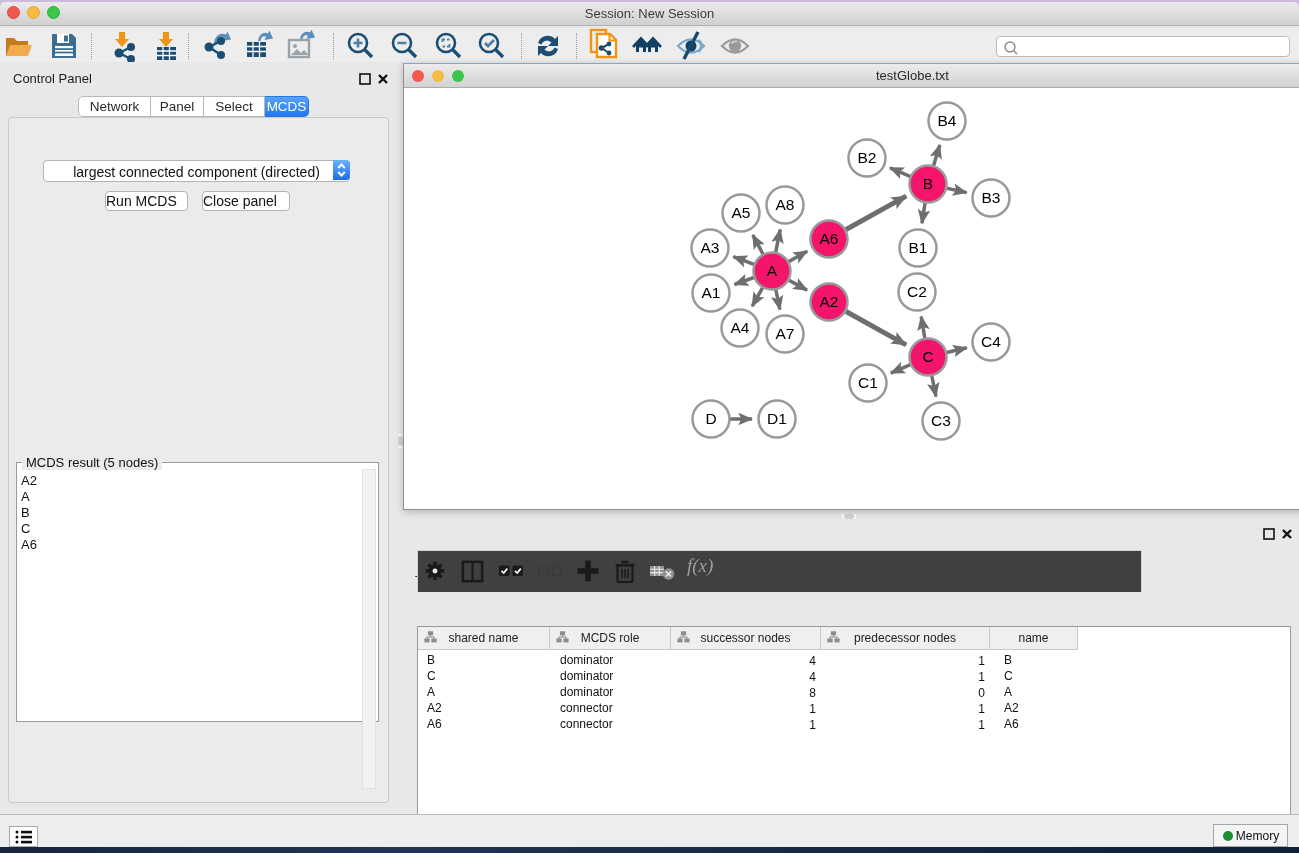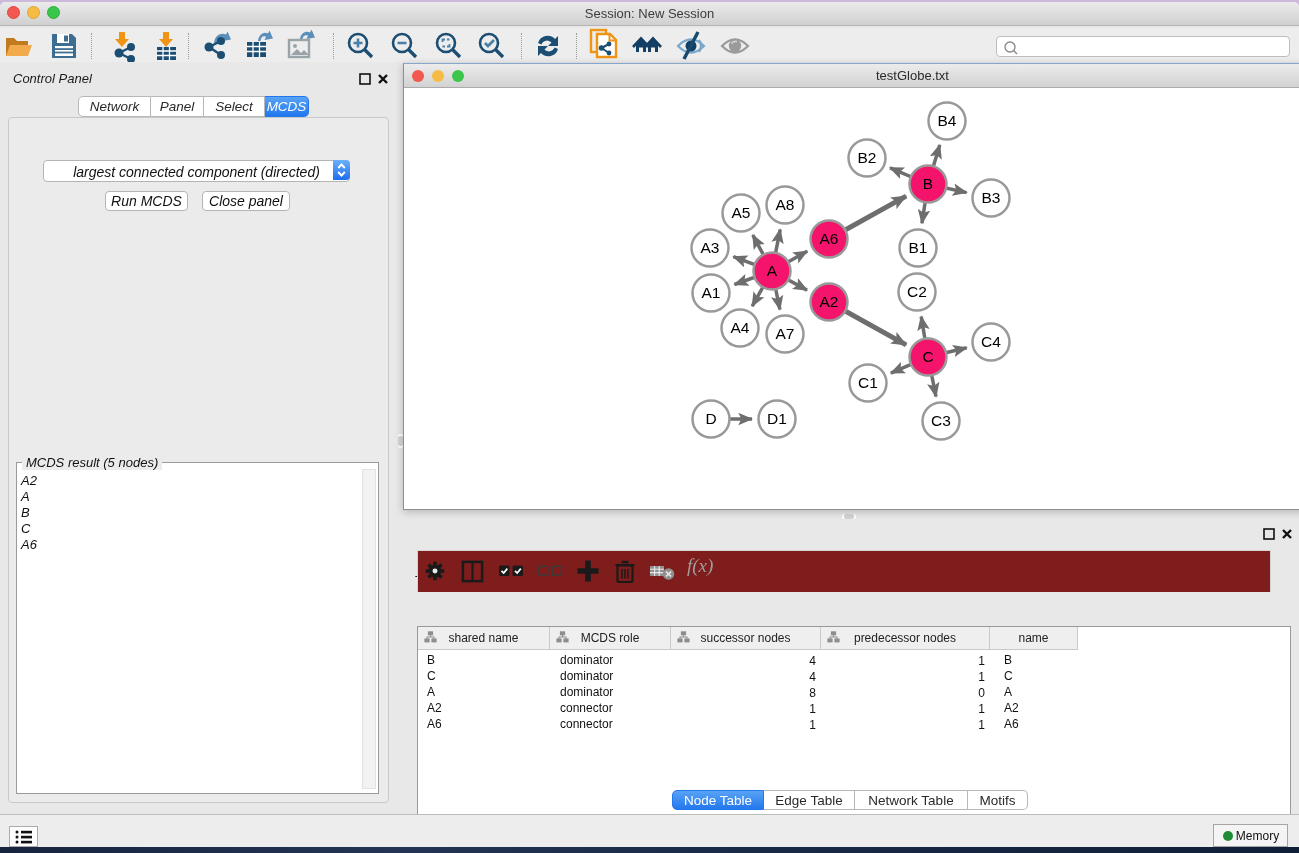--- a/index.html
+++ b/index.html
@@ -19,46 +19,46 @@
 .tbi { position:absolute; top:3px; }
 .search { position:absolute; left:996px; top:8px; width:294px; height:21px; background:#fff; border:1px solid #bdbdbd; border-radius:4px; }
 
 .workspace { position:absolute; left:0; top:60px; width:100%; height:752px; background:#e8e8e8; }
 
 .statusbar { position:absolute; left:0; top:812px; width:100%; height:34px; background:#ededed; border-top:1px solid #bcbcbc; }
 .sb-btn { position:absolute; left:9px; top:11px; width:29px; height:21px; background:#fdfdfd; border:1px solid #ababab; }
 .mem-btn { position:absolute; right:11px; top:9px; width:75px; height:23px; background:#f4f4f4; border:1px solid #a6a6a6; font-size:12px; color:#111; line-height:22px; text-align:center; padding-left:14px; }
 .mem-dot { position:absolute; left:9px; top:6px; width:10px; height:10px; border-radius:50%; background:#1d8c33; }
 
-.cp { position:absolute; left:0; top:0; width:397px; height:752px;font-style:italic; }
+.cp { position:absolute; left:0; top:0; width:397px; height:752px; }
 .cp-title { position:absolute; left:13px; top:9px; font-size:13px; color:#1c1c1c; }
 .cp-ico { position:absolute; top:11px; font-size:12px; color:#111; }
 .tabs { position:absolute; left:78px; top:34px; height:21px; display:flex; }
 .tab { height:21px; line-height:20px; font-size:13.5px; color:#2a2a2a; background:#fff; border:1px solid #b8b8b8; border-left:none; text-align:center; }
 .tab.first { border-left:1px solid #b8b8b8; border-radius:5px 0 0 5px; }
 .tab.sel { background:linear-gradient(#59a3f4,#2277ee); color:#fff; border-color:#2277ee; border-radius:0 5px 5px 0; }
 .cp-body { position:absolute; left:8px; top:55px; width:381px; height:686px; background:#ebebeb; border:1px solid #c9c9c9; border-radius:4px; }
 .opt-label { position:absolute; left:0; top:17px; width:100%; text-align:center; font-size:13.5px; color:#111; }
 .combo { position:absolute; left:34px; top:42px; width:307px; height:22px; background:#fff; border:1px solid #b4b4b4; border-radius:4px; font-size:14px; color:#111; text-align:center; line-height:23px; }
 .combo-btn { position:absolute; right:-1px; top:-1px; width:17px; height:20px; background:linear-gradient(#6cb0f8,#1d6ef0); border-radius:0 4px 4px 0; }
-.btn { position:absolute; height:20px; background:#fff; border:1px solid #b4b4b4; border-radius:4px; font-size:14px; color:#111; text-align:center; line-height:18px; }
-.mcds-box { position:absolute; left:7px; top:344px; width:363px; height:332px; border:1px solid #9b9b9b; background:#fff; }
+.btn { position:absolute; height:20px; background:#fff; border:1px solid #b4b4b4; border-radius:4px; font-size:14px; color:#111; line-height:18px; }
+.mcds-box { position:absolute; left:7px; top:344px; width:363px; height:260px; border:1px solid #9b9b9b; background:#fff; }
 .mcds-legend { position:absolute; left:5px; top:-8px; background:#ebebeb; padding:0 4px; font-size:13px; color:#111; }
 .mcds-list { position:absolute; left:4px; top:10px; font-size:13px; color:#111; line-height:16px; }
 .mcds-scroll { position:absolute; right:2px; top:6px; width:14px; height:320px; background:#f2f2f2; border:1px solid #e2e2e2; }
 
 .netwin { position:absolute; left:403px; top:1px; width:1019px; height:447px; background:#fff; border:1px solid #8f8f8f; border-top:1px solid #85a7cb; box-shadow:0 2px 8px rgba(0,0,0,0.22); }
 .netbar { position:absolute; left:0; top:0; width:100%; height:24px; background:linear-gradient(#ececec,#d2d2d2); border-bottom:1px solid #ababab; }
 .ntl { position:absolute; top:6px; width:12px; height:12px; border-radius:50%; }
 .nettitle { position:absolute; top:0; width:100%; height:24px; line-height:24px; text-align:center; font-size:13px; color:#2a2a2a; }
 .grip { position:absolute; right:1px; bottom:1px; width:10px; height:10px; }
 
 .tp { position:absolute; left:403px; top:454px; width:896px; height:298px; }
 .tp-title { position:absolute; left:12px; top:10px; font-size:13px; color:#1c1c1c;margin-top:47px; }
-.tp-toolbar { position:absolute; left:14px; top:34px; width:854px; height:42px; background:#7f1d1d; border:1px solid #d4d4d4; border-bottom:none;padding-left:29px; }
+.tp-toolbar { position:absolute; left:14px; top:34px; width:725px; height:42px; background:#404040; border:1px solid #d4d4d4; border-bottom:none;padding-left:29px; }
 .tp-table { position:absolute; left:14px; top:80px; width:874px; height:190px; background:#fff; border:1px solid #999;margin-top:30px; }
 .th { position:absolute; top:0; height:23px; background:#efefef; border-right:1px solid #c9c9c9; border-bottom:1px solid #c9c9c9; font-size:12px; color:#222; text-align:center; line-height:23px; }
 .td { position:absolute; font-size:12px; color:#111; height:16px; line-height:16px; }
 .btabs { position:absolute; left:269px; top:274px; height:20px; display:flex; }
 .btab { height:20px; line-height:19px; font-size:13.5px; color:#2a2a2a; background:#fff; border:1px solid #b8b8b8; border-left:none; text-align:center; }
 .btab.first { border-left:1px solid #b8b8b8; border-radius:5px 0 0 5px; background:linear-gradient(#59a3f4,#2277ee); color:#fff; border-color:#2277ee; }
 .btab.last { border-radius:0 5px 5px 0; }
 .deskbottom { position:absolute; left:0; top:847px; width:100%; height:6px; background:linear-gradient(90deg,#16243e,#233454 30%,#182946 60%,#101f38); }
 svg text.nl { font-size:15.5px; fill:#000; text-anchor:middle; }
 svg .e { stroke:#6e6e6e; stroke-width:3.5; }
@@ -395,26 +395,20 @@
           <div class="td" style="left:142px;top:73px">connector</div>
           <div class="td" style="left:253px;top:74px;width:145px;text-align:right">1</div>
           <div class="td" style="left:403px;top:74px;width:164px;text-align:right">1</div>
           <div class="td" style="left:586px;top:73px">A2</div>
           <div class="td" style="left:9px;top:89px">A6</div>
           <div class="td" style="left:142px;top:89px">connector</div>
           <div class="td" style="left:253px;top:90px;width:145px;text-align:right">1</div>
           <div class="td" style="left:403px;top:90px;width:164px;text-align:right">1</div>
           <div class="td" style="left:586px;top:89px">A6</div>
         </div>
-      <div class="btabs">
-        <div class="btab first" style="width:92px">Node Table</div>
-          <div class="btab" style="width:91px">Edge Table</div>
-          <div class="btab" style="width:113px">Network Table</div>
-          <div class="btab last" style="width:60px">Motifs</div>
-      </div>
     </div>
   </div>
   <div class="statusbar">
     <div class="sb-btn"><svg width="20" height="16" style="margin:2px 0 0 4px">
           <circle cx="3" cy="3" r="1.5" fill="#111"></circle>
           <rect x="7" y="1.8" width="11" height="2.6" fill="#111"></rect>
           <circle cx="3" cy="8" r="1.5" fill="#111"></circle>
           <rect x="7" y="6.8" width="11" height="2.6" fill="#111"></rect>
           <circle cx="3" cy="13" r="1.5" fill="#111"></circle>
           <rect x="7" y="11.8" width="11" height="2.6" fill="#111"></rect>

